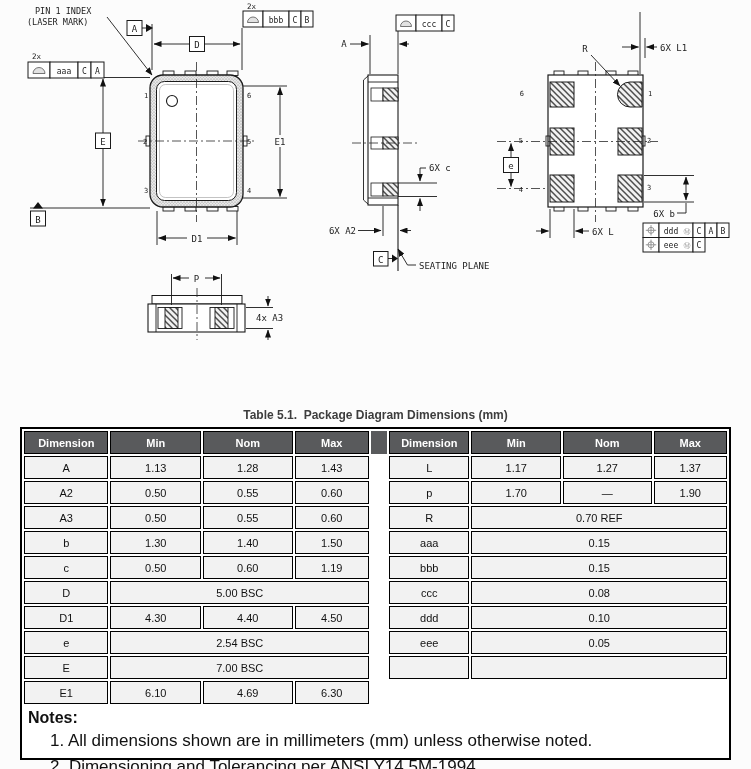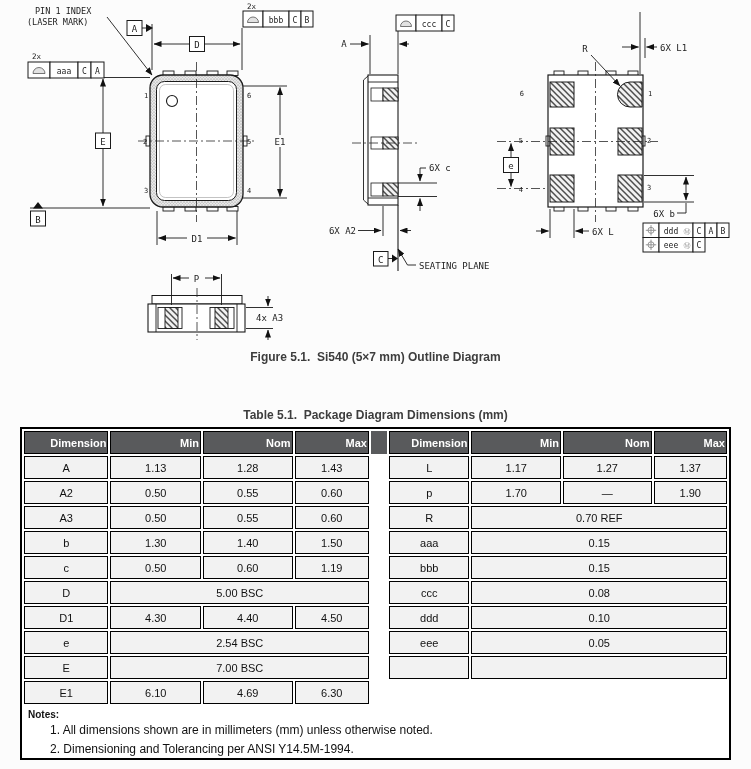--- a/index.html
+++ b/index.html
@@ -19,25 +19,25 @@
   .dbox{fill:#ffffff;stroke:#1a1a1a;stroke-width:1;}
   .wbg{fill:#fcfcfc;stroke:none;}
   .caption{position:absolute;left:0;width:751px;text-align:center;font-weight:bold;font-size:12px;color:#3d3d3d;}
   .cap-fig{top:350px;}
   .cap-tbl{top:408px;}
   .table-box{position:absolute;left:20px;top:427px;width:707px;height:329px;border:2px solid #000;background:#fff;}
   .gapstrip{position:absolute;left:349px;top:2px;width:16px;height:23px;background:#595a5c;}
   table.dims{position:absolute;top:0;border-collapse:separate;border-spacing:2px;table-layout:fixed;}
   table.dims.left{left:0;width:349px;}
   table.dims.right{left:365px;width:342px;}
-  table.dims th{background:#595a5c;color:#fff;font-weight:bold;font-size:11px;height:19px;border:1px solid #000;padding:1px;text-align:right;}
+  table.dims th{background:#595a5c;color:#fff;font-weight:bold;font-size:11px;height:19px;border:1px solid #000;padding:1px;text-align:center;}
   table.dims td{background:#f2f2f2;color:#111;font-size:11px;height:19px;border:1px solid #000;padding:1px;text-align:center;}
   .notes{position:absolute;left:0;top:277px;width:100%;}
-  .notes-title{font-weight:bold;font-size:10px;color:#111;margin:3px 0 1px 6px;}
-  .note-item{font-size:12px;color:#111;margin-left:28px;line-height:1.55;}
+  .notes-title{font-weight:bold;font-size:16px;color:#111;margin:3px 0 1px 6px;}
+  .note-item{font-size:17px;color:#111;margin-left:28px;line-height:1.55;}
 </style>
 </head>
 <body>
 
 <div class="page">
 
   <svg width="751" height="345" viewBox="0 0 751 345">
     <defs>
       <marker id="ar" viewBox="0 0 8 6" markerWidth="8" markerHeight="6" refX="7.5" refY="3" orient="auto-start-reverse" markerUnits="userSpaceOnUse">
         <path d="M0,0 L8,3 L0,6 Z" fill="#111"></path>
@@ -304,21 +304,20 @@
 
       <line class="lnth" x1="246" y1="307.5" x2="273" y2="307.5"></line>
       <line class="lnth" x1="246" y1="328.5" x2="273" y2="328.5"></line>
       <line class="lnth" x1="268" y1="296" x2="268" y2="306" marker-end="url(#ar)"></line>
       <line class="lnth" x1="268" y1="340" x2="268" y2="330" marker-end="url(#ar)"></line>
       <rect class="wbg" x="253" y="312.5" width="38" height="11"></rect>
       <text class="tl" x="256" y="321">4x A3</text>
     </g>
   </svg>
 
-  <div class="caption cap-fig">Figure 5.1.&nbsp; Si540 (5×7 mm) Outline Diagram</div>
   <div class="caption cap-tbl">Table 5.1.&nbsp; Package Diagram Dimensions (mm)</div>
 
   <div class="table-box">
     <div class="gapstrip"></div>
 
     <table class="dims left">
       <colgroup>
           <col style="width:84px">
           <col style="width:90px">
           <col style="width:89px">

